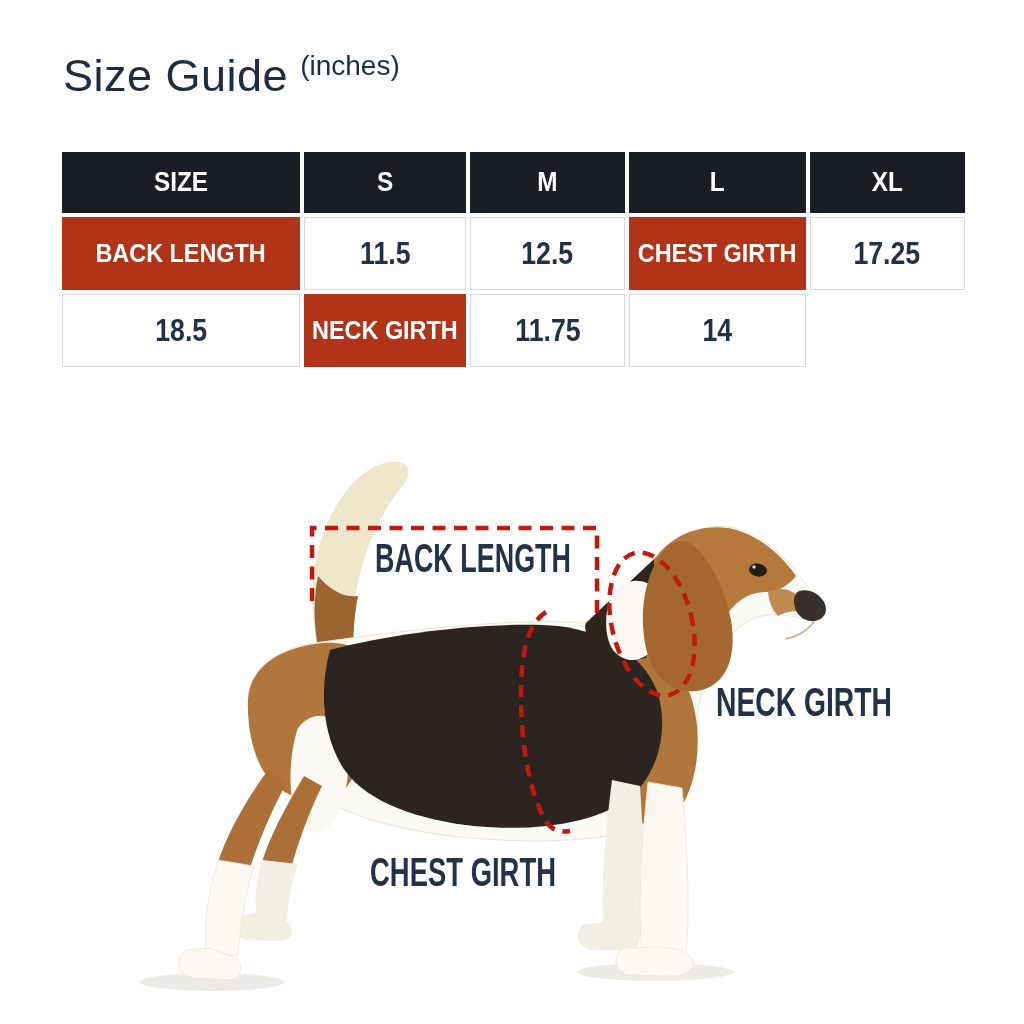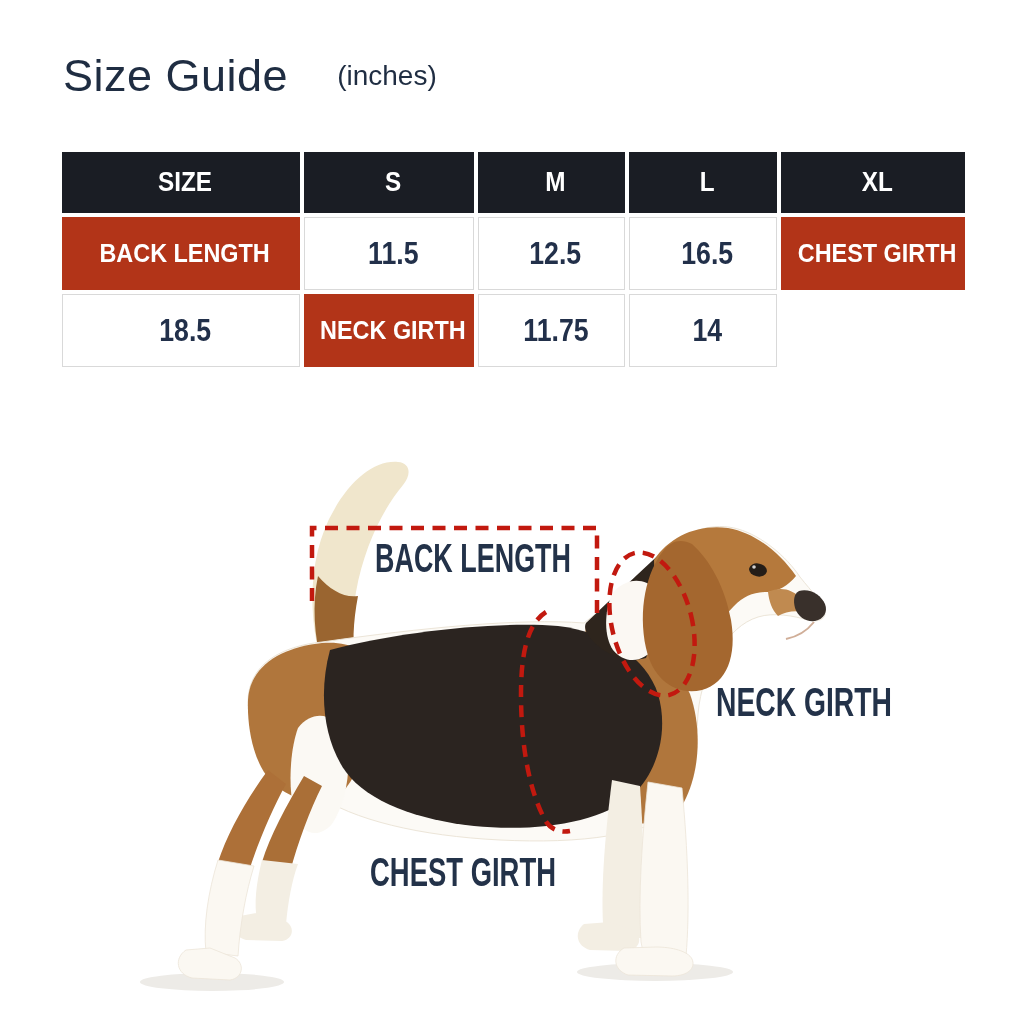--- a/index.html
+++ b/index.html
@@ -1,28 +1,28 @@
 <!DOCTYPE html>
 <html><head>
 <meta charset="utf-8">
 <style>
   html,body{margin:0;padding:0;background:#ffffff;}
   .canvas{position:relative;width:1024px;height:1024px;background:#ffffff;overflow:hidden;
           font-family:"Liberation Sans",sans-serif;}
 
   
-  .title-row{position:absolute;left:63px;top:50px;display:flex;align-items:center;gap:1px;}
+  .title-row{position:absolute;left:63px;top:50px;display:flex;align-items:flex-start;gap:12px;}
   .title-main{font-size:45px;font-weight:400;color:#1f2d42;letter-spacing:0.5px;}
-  .title-suffix{font-size:28px;font-weight:400;color:#1f2d42;margin-left:48px;}
+  .title-suffix{font-size:28px;font-weight:400;color:#1f2d42;}
 
   
   .size-table{position:absolute;left:62px;top:152px;width:903px;
               display:grid;grid-template-columns:238px 1fr 1fr 1fr 1fr;
               grid-template-rows:61px 73px 73px 73px;gap:4px;background:#ffffff;}
-  .cell{display:flex;align-items:center;justify-content:center;box-sizing:border-box;padding-left:8px;}
+  .cell{display:flex;align-items:center;justify-content:center;box-sizing:border-box;}
   .th{background:#1a1d24;color:#ffffff;font-size:27px;font-weight:700;}
   .rh{background:#b23418;color:#ffffff;font-size:26px;font-weight:700;}
   .td{background:#ffffff;color:#22304a;font-size:31px;font-weight:700;border:1px solid #d9d9d9;}
   .scx{display:inline-block;transform:scaleX(.86);white-space:nowrap;}
   .scx2{display:inline-block;transform:scaleX(.9);white-space:nowrap;}
 
   
   .diagram{position:absolute;left:0;top:450px;width:1024px;height:574px;}
   .anno-label{font-family:"Liberation Sans",sans-serif;font-weight:700;fill:#233249;}
 </style>
@@ -55,26 +55,26 @@
 
     <div class="cell rh">
         <span class="scx2">BACK LENGTH</span>
       </div>
     <div class="cell td">
         <span class="scx">11.5</span>
       </div>
     <div class="cell td">
         <span class="scx">12.5</span>
       </div>
-    <div class="cell td">
-        <span class="scx">16.5</span>
-      </div>
 
     <div class="cell rh">
         <span class="scx2">CHEST GIRTH</span>
+      </div>
+    <div class="cell td">
+        <span class="scx">17.25</span>
       </div>
     <div class="cell td">
         <span class="scx">18.5</span>
       </div>
 
     <div class="cell rh">
         <span class="scx2">NECK GIRTH</span>
       </div>
     <div class="cell td">
         <span class="scx">11.75</span>

